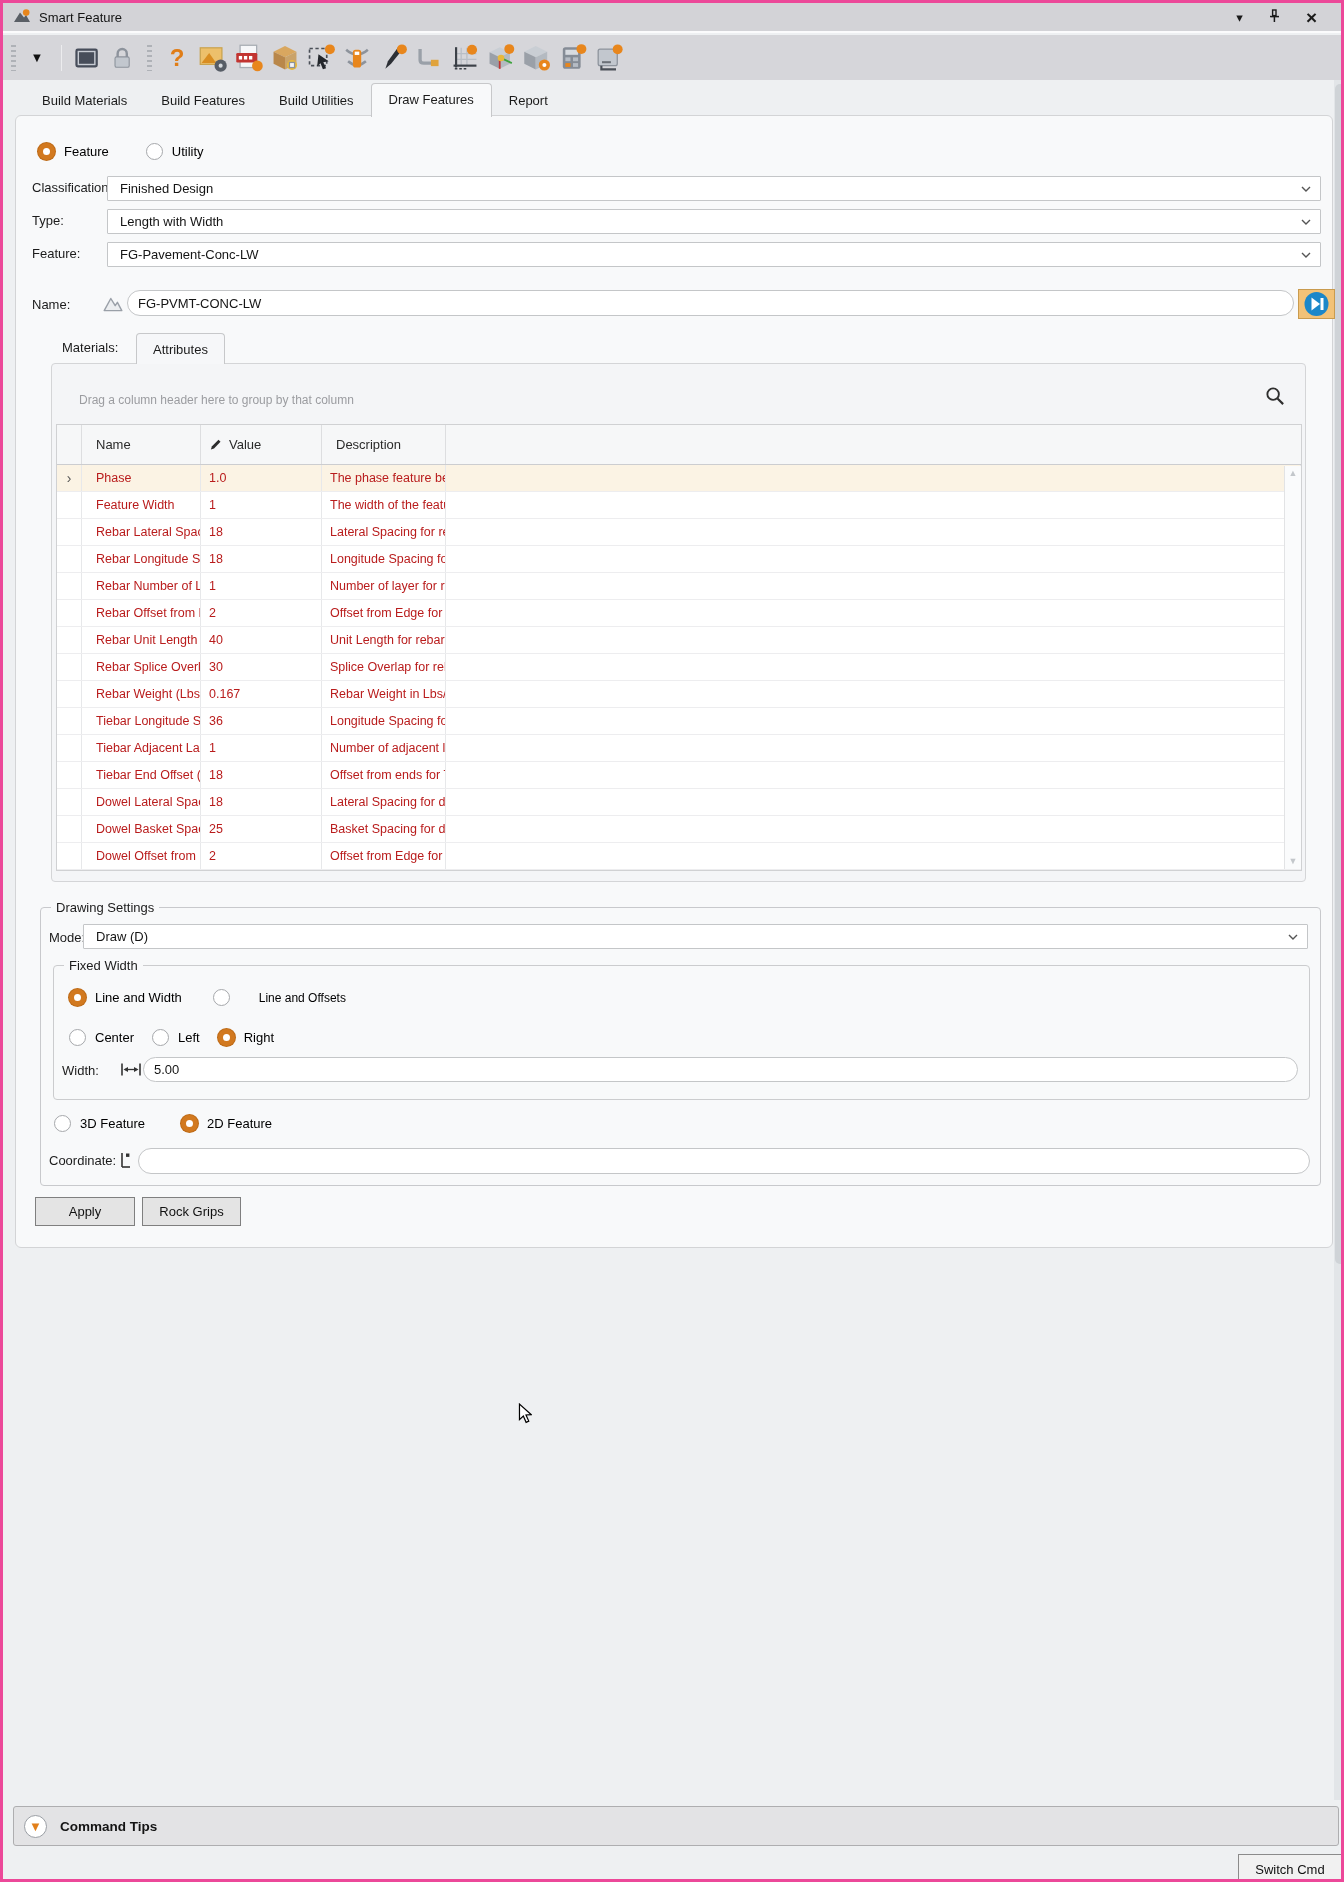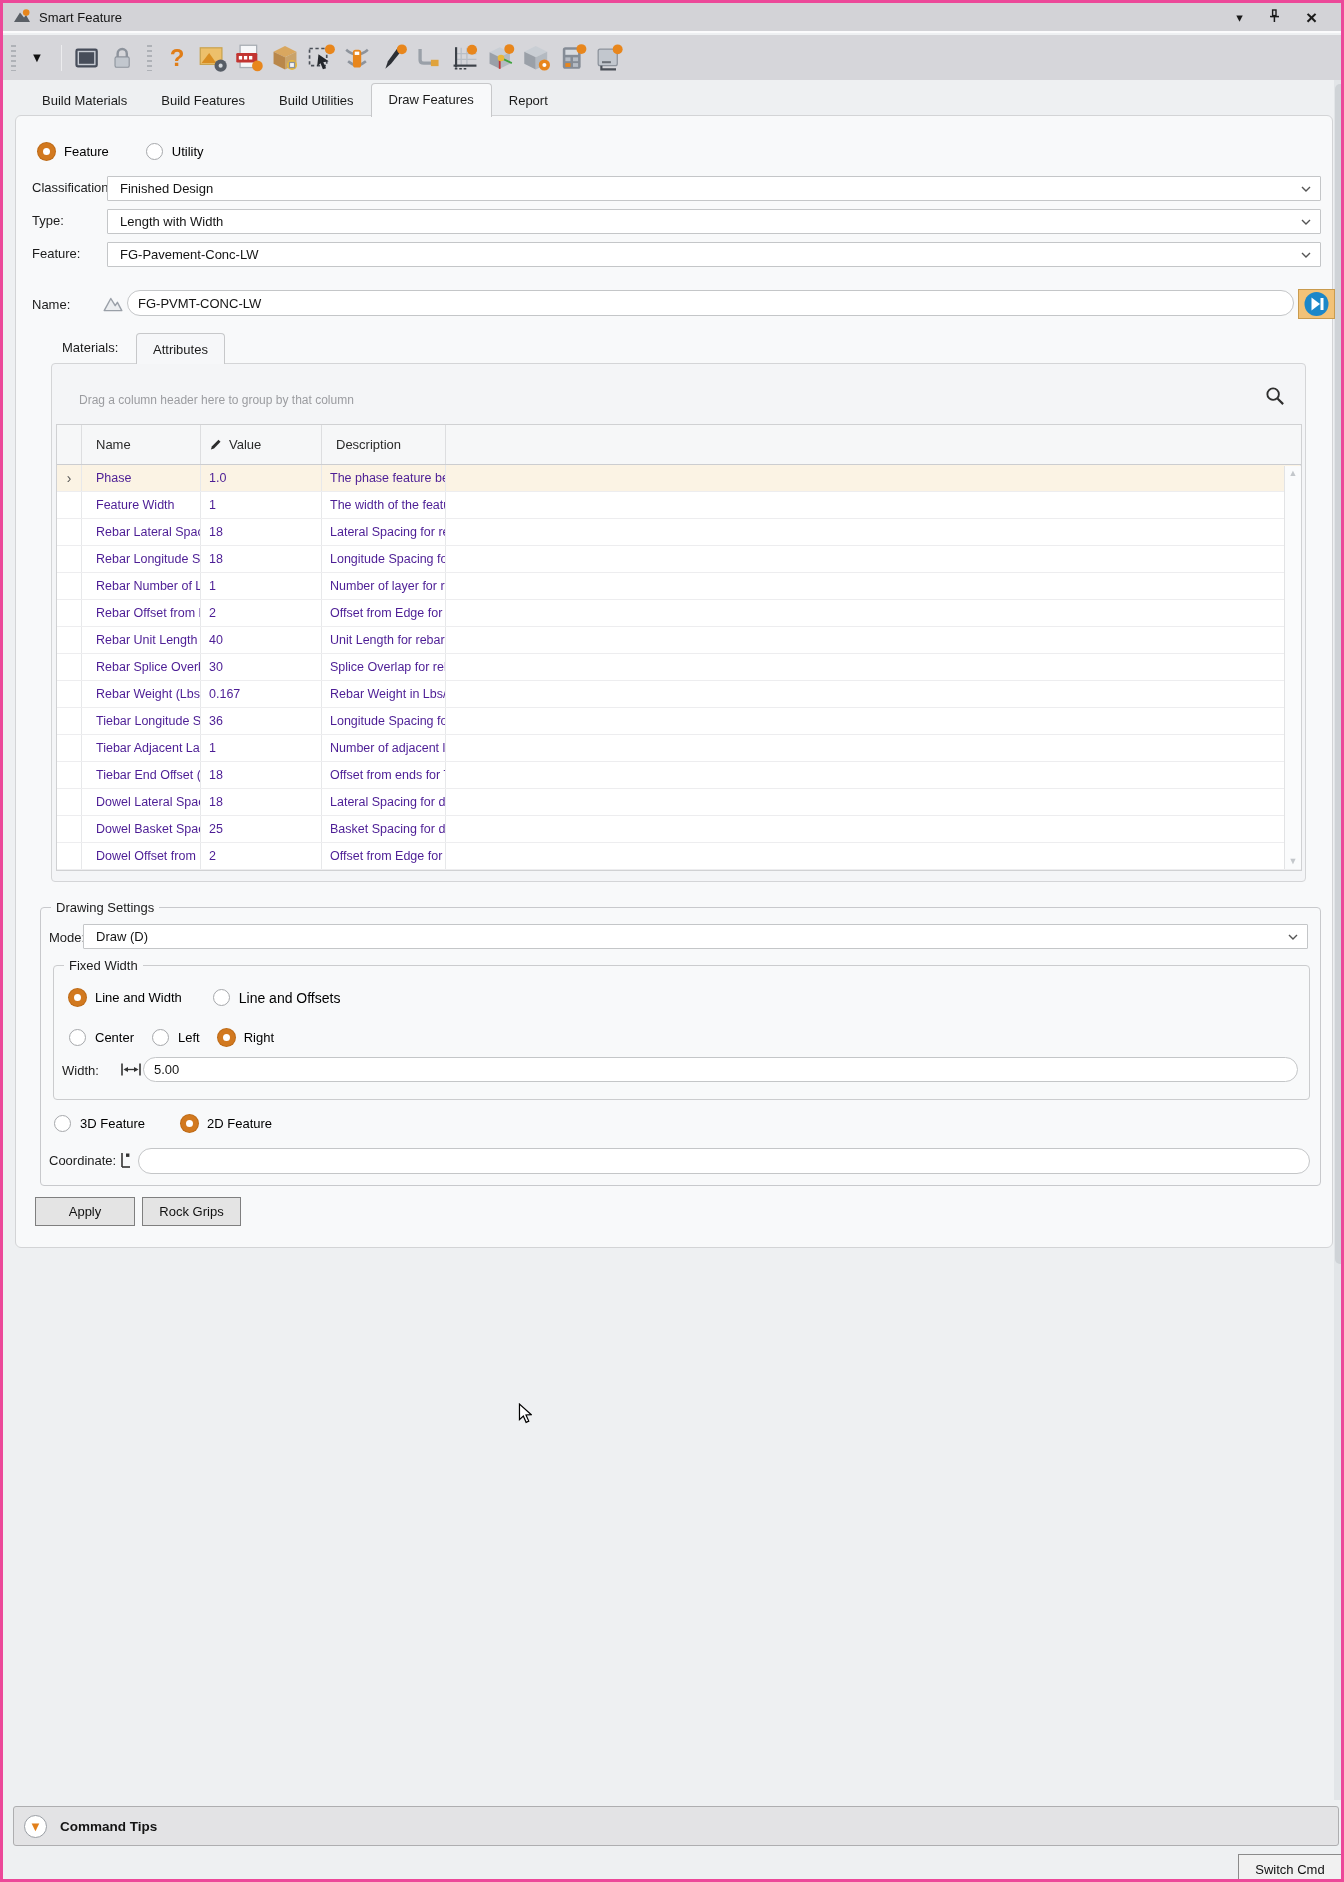--- a/index.html
+++ b/index.html
@@ -55,21 +55,21 @@
   .g-header{display:flex;height:40px;background:#f6f7f8;border-bottom:1px solid #cccdd0;
     font-size:13px;color:#2a2a2a;}
   .g-hcell{display:flex;align-items:center;border-right:1px solid #dddee0;padding-left:14px;}
   .g-hcell.hval{padding-left:8px;gap:7px;}
   .c-ind{width:25px;padding-left:0;}
   .c-name{width:119px;text-align:right;}
   .c-val{width:121px;}
   .c-desc{width:124px;}
   .c-fill{flex:1;border-right:none;}
   .g-rows{position:relative;}
-  .g-row{display:flex;height:27px;font-size:12.5px;color:#4c1d95;background:#fff;border-bottom:1px solid #ededef;}
+  .g-row{display:flex;height:27px;font-size:12.5px;color:#b91c1c;background:#fff;border-bottom:1px solid #ededef;}
   .g-cell{display:flex;align-items:center;border-right:1px solid #e7e8ea;padding-left:14px;
     white-space:nowrap;overflow:hidden;}
   .g-cell.cv{padding-left:8px;}
   .g-row.sel{background:#fbf3e4;}
   .g-row .rowind{justify-content:center;padding-left:0;color:#555;font-size:14px;}
   .g-row.sel .rowind::before{content:"›";}
   .g-vscroll{position:absolute;right:0;top:41px;bottom:1px;width:17px;background:#fafbfc;
     border-left:1px solid #e2e3e5;display:flex;flex-direction:column;justify-content:space-between;
     align-items:center;padding:3px 0;}
   .scr-arrow{font-size:9px;color:#c3c7cb;line-height:1;}
@@ -448,21 +448,21 @@
           </svg>
       </div>
 
       <div class="gbox" style="left:12px;top:57px;width:1257px;height:135px;border-color:#cbccce;">
         <div class="glabel">Fixed Width</div>
 
         <div style="position:absolute;left:15px;top:23px;display:flex;align-items:center;gap:9px;">
           <span class="radio on"></span>
           <span style="font-size:13px;">Line and Width</span>
           <span class="radio" style="margin-left:22px;"></span>
-          <span style="font-size:14px;">Line and Offsets</span>
+          <span style="font-size:12px;margin-left:20px;">Line and Offsets</span>
         </div>
 
         <div style="position:absolute;left:15px;top:63px;display:flex;align-items:center;gap:9px;">
           <span class="radio"></span>
           <span style="font-size:13px;">Center</span>
           <span class="radio" style="margin-left:9px;"></span>
           <span style="font-size:13px;">Left</span>
           <span class="radio on" style="margin-left:9px;"></span>
           <span style="font-size:13px;">Right</span>
         </div>

